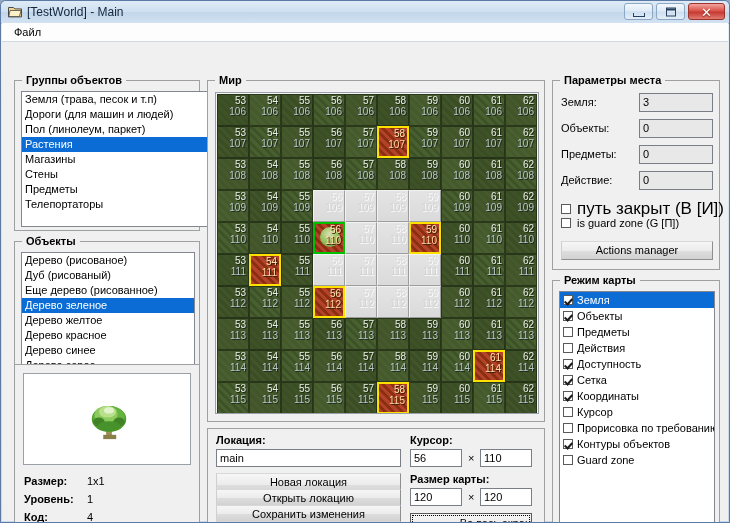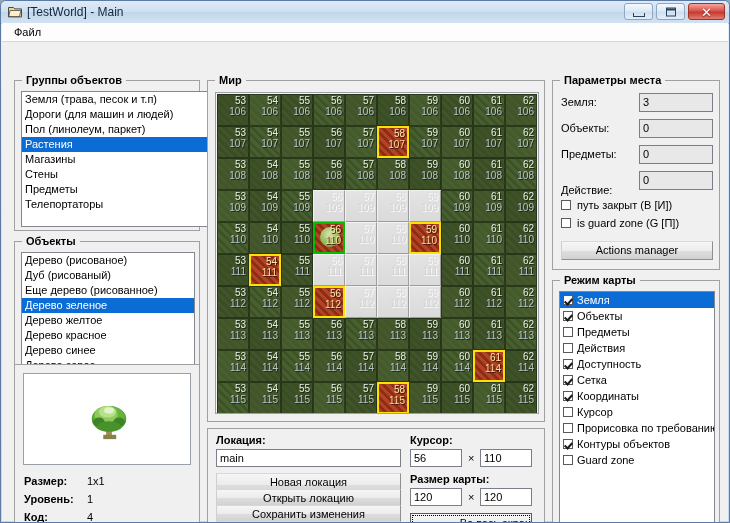--- a/index.html
+++ b/index.html
@@ -636,25 +636,25 @@
 
     <div class="gb" style="left:550px;top:14px;width:168px;height:190px;">
       <span class="cap">Параметры места</span>
       <div id="pp-fields">
           <span class="lbl" style="left: 8px; top: 15px;">Земля:</span>
           <div class="fld ro" style="left: 86px; top: 12px; width: 74px; height: 19px;">3</div>
           <span class="lbl" style="left: 8px; top: 41px;">Объекты:</span>
           <div class="fld ro" style="left: 86px; top: 38px; width: 74px; height: 19px;">0</div>
           <span class="lbl" style="left: 8px; top: 67px;">Предметы:</span>
           <div class="fld ro" style="left: 86px; top: 64px; width: 74px; height: 19px;">0</div>
-          <span class="lbl" style="left: 8px; top: 103px; text-align: center;">Действие:</span>
+          <span class="lbl" style="left: 8px; top: 93px; text-align: center;">Действие:</span>
           <div class="fld ro" style="left: 86px; top: 90px; width: 74px; height: 19px;">0</div>
         </div>
       <div id="pp-checks">
-          <div style="position: absolute; left: 8px; top: 118px; display: flex; align-items: center; font-size: 11px; white-space: nowrap;">
+          <div style="position: absolute; left: 8px; top: 118px; display: flex; align-items: center; font-size: 17px; white-space: nowrap;">
             <span class="cbx" style="margin-right: 6px;"></span>
             <span>путь закрыт (B [И])</span>
           </div>
           <div style="position: absolute; left: 8px; top: 136px; display: flex; align-items: center; font-size: 11px; white-space: nowrap;">
             <span class="cbx" style="margin-right: 6px;"></span>
             <span>is guard zone (G [П])</span>
           </div>
         </div>
       <div class="btn" style="left:8px;top:160px;width:152px;height:19px;line-height:17px;">Actions manager</div>
     </div>

